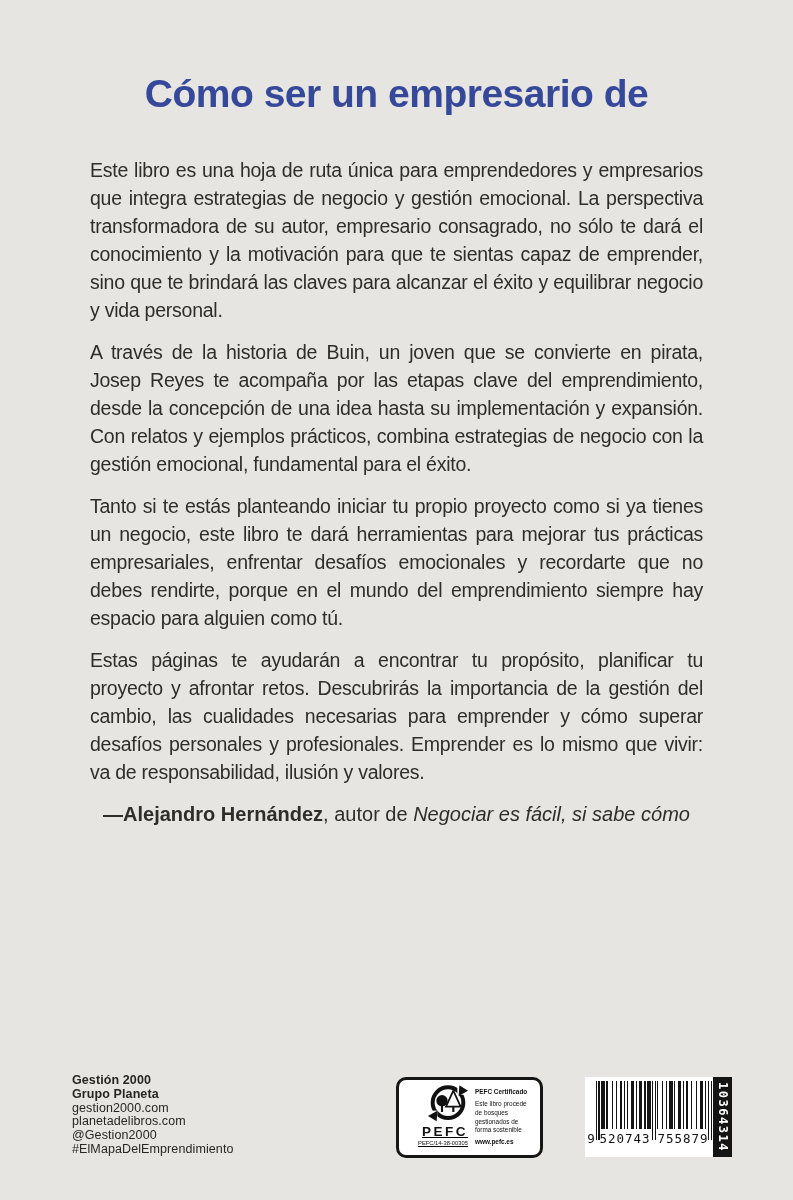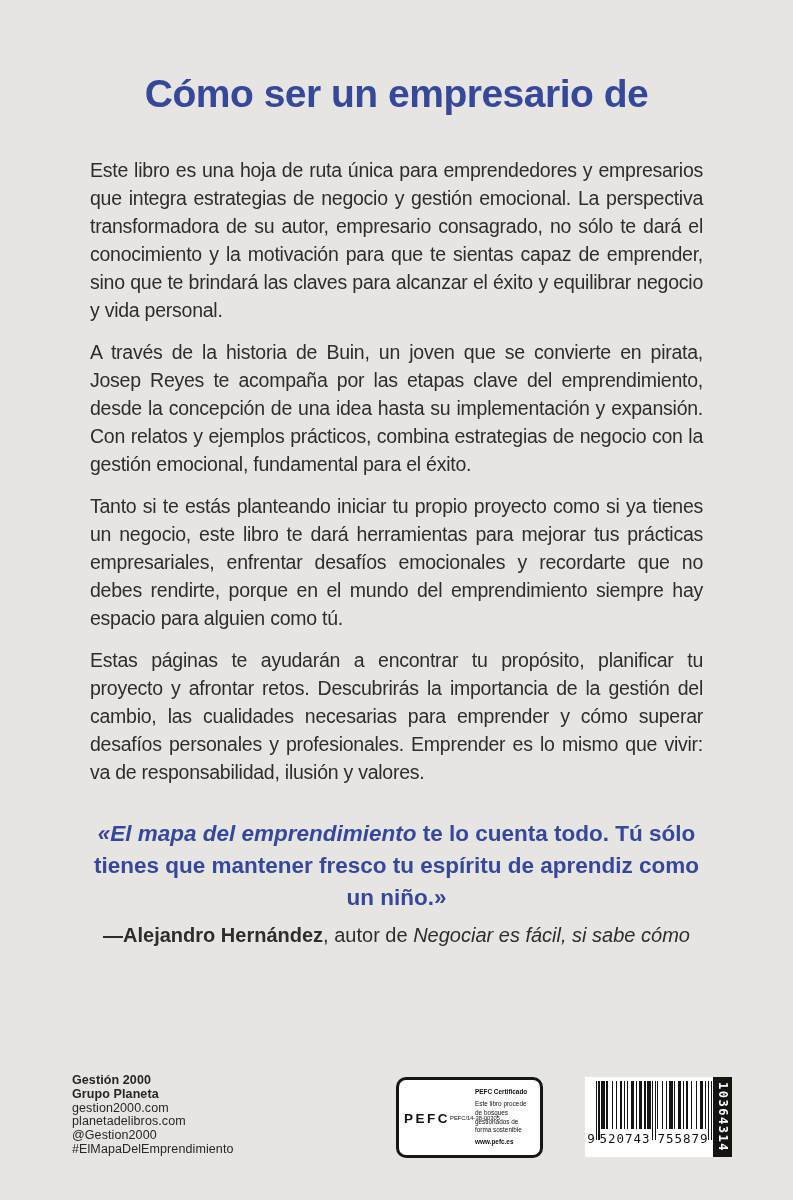--- a/index.html
+++ b/index.html
@@ -84,22 +84,23 @@
     height:81px;
     background:#fff;
     border:3px solid #161616;
     border-radius:10px;
     display:flex;
     padding:4px 6px 4px 5px;
   }
   .pefc-left{
     width:64px;
     display:flex;
-    flex-direction:row;
-    align-items:center;
+    flex-direction:column;
+    align-items:flex-end;
+    text-decoration:underline;
   }
   .pefc-left svg{display:block;}
   .pefc-name{
     font-weight:bold;
     font-size:13.5px;
     letter-spacing:2.5px;
     line-height:13px;
     color:#111;
     margin-top:1px;
   }
@@ -178,21 +179,20 @@
     <span class="tl">Cómo ser un empresario de</span>
   </h1>
 
   <div class="body-copy">
     <p>Este libro es una hoja de ruta única para emprendedores y empresarios que integra estrategias de negocio y gestión emocional. La perspectiva transformadora de su autor, empresario consagrado, no sólo te dará el conocimiento y la motivación para que te sientas capaz de emprender, sino que te brindará las claves para alcanzar el éxito y equilibrar negocio y vida personal.</p>
     <p>A través de la historia de Buin, un joven que se convierte en pirata, Josep Reyes te acompaña por las etapas clave del emprendimiento, desde la concepción de una idea hasta su implementación y expansión. Con relatos y ejemplos prácticos, combina estrategias de negocio con la gestión emocional, fundamental para el éxito.</p>
     <p>Tanto si te estás planteando iniciar tu propio proyecto como si ya tienes un negocio, este libro te dará herramientas para mejorar tus prácticas empresariales, enfrentar desafíos emocionales y recordarte que no debes rendirte, porque en el mundo del emprendimiento siempre hay espacio para alguien como tú.</p>
     <p>Estas páginas te ayudarán a encontrar tu propósito, planificar tu proyecto y afrontar retos. Descubrirás la importancia de la gestión del cambio, las cualidades necesarias para emprender y cómo superar desafíos personales y profesionales. Emprender es lo mismo que vivir: va de responsabilidad, ilusión y valores.</p>
   </div>
 
-  <div class="quote"><span class="q-italic">«El mapa del emprendimiento</span><span> te lo cuenta todo. Tú sólo tienes que mantener fresco tu espíritu de aprendiz como un niño.»</span></div>
 
   <div class="attribution"><span class="a-bold">—Alejandro Hernández</span><span>, autor de </span><span class="a-italic">Negociar es fácil, si sabe cómo</span></div>
 
   <div class="publisher">
     <div class="b">Gestión 2000</div>
     <div class="b">Grupo Planeta</div>
     <div>gestion2000.com</div>
     <div>planetadelibros.com</div>
     <div>@Gestion2000</div>
     <div>#ElMapaDelEmprendimiento</div>

